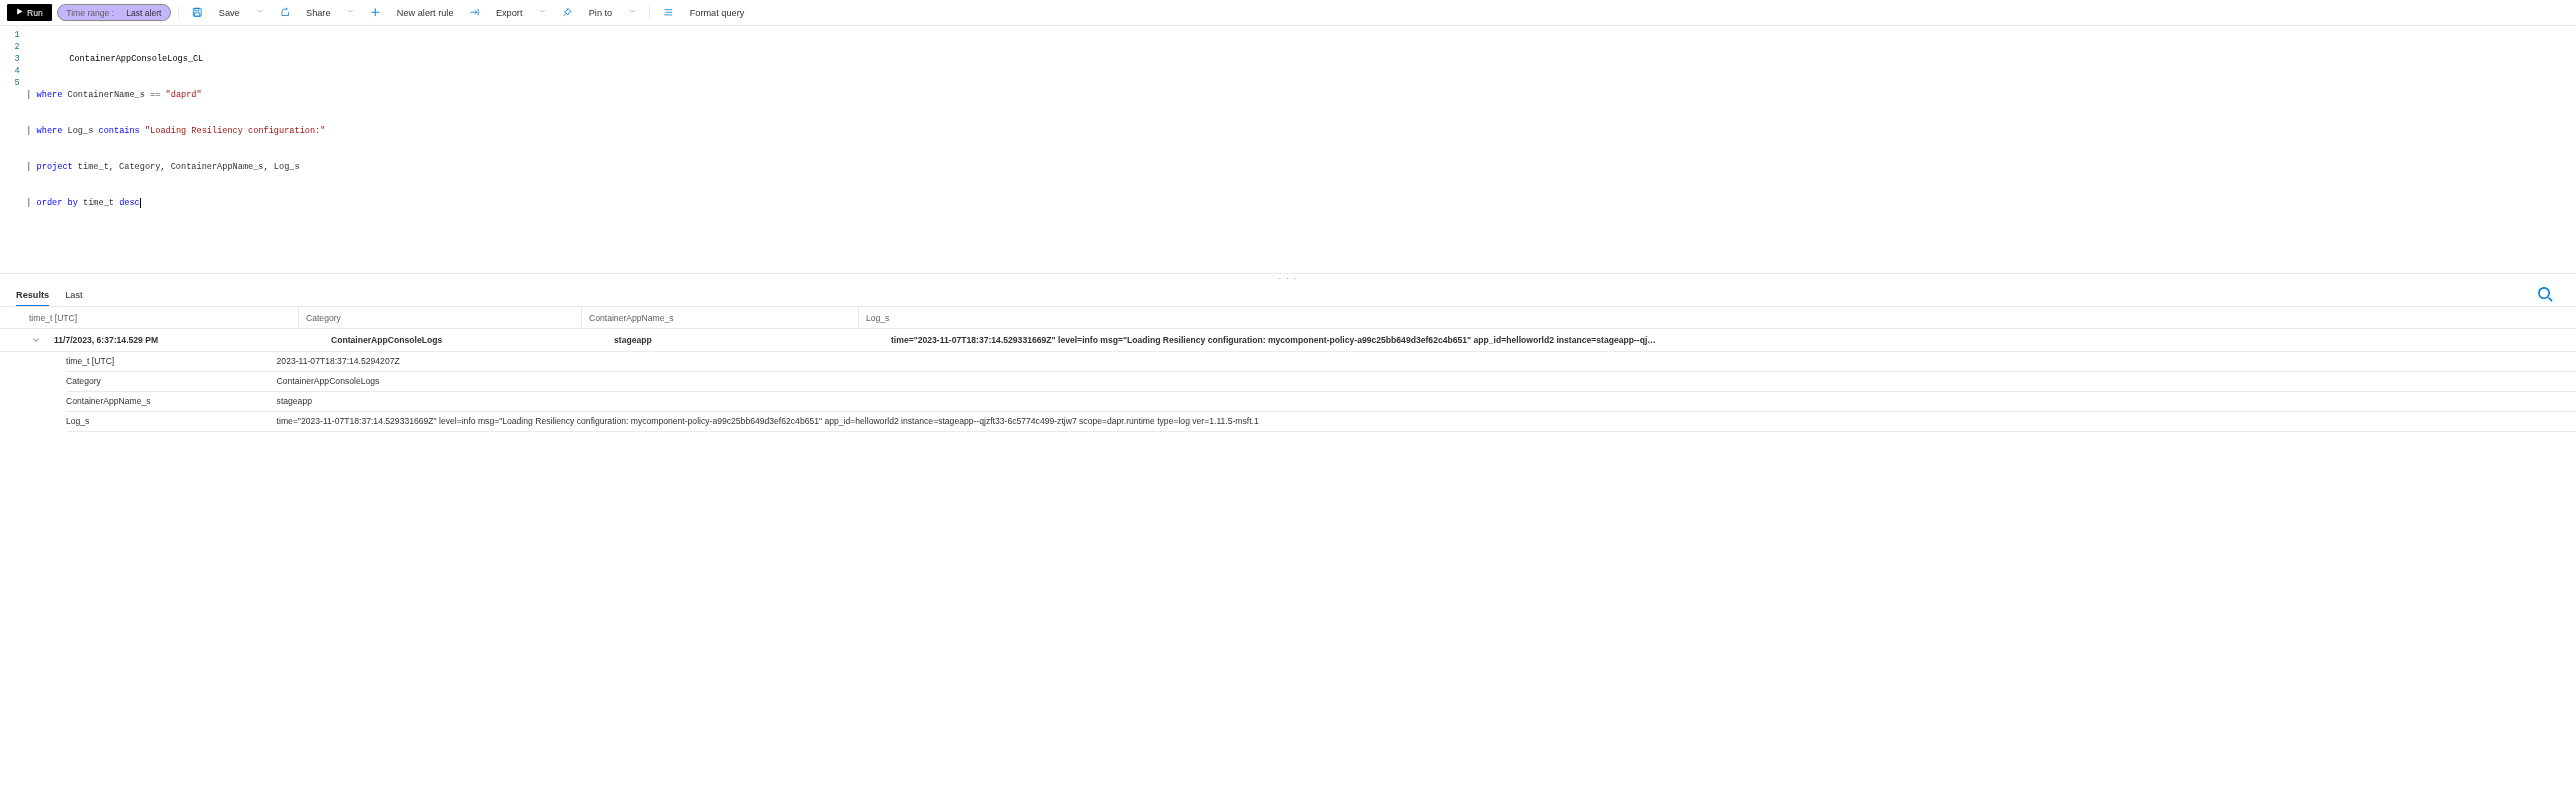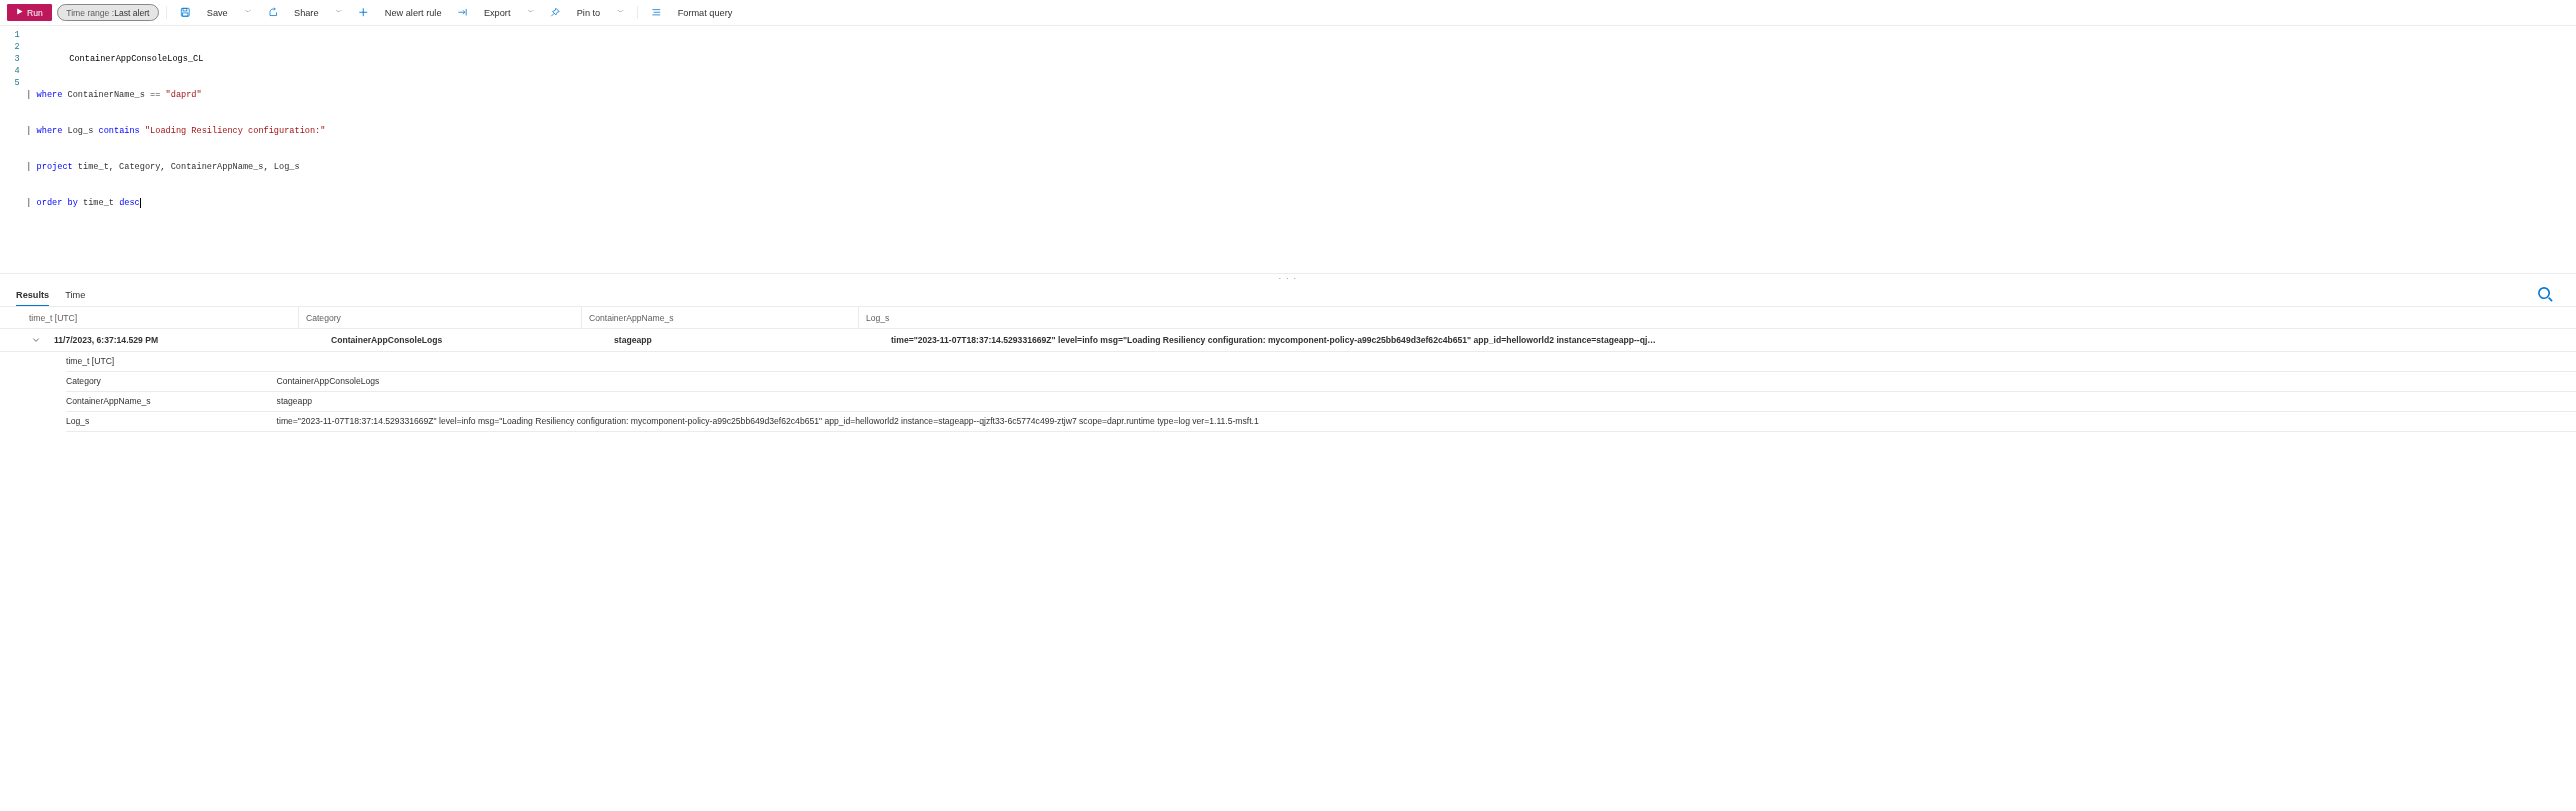--- a/index.html
+++ b/index.html
@@ -13,44 +13,44 @@
     
     .toolbar {
       display: flex;
       align-items: center;
       gap: 5.3px;
       padding: 4px 6.6px;
       border-bottom: 0.7px solid #edebe9;
       flex-wrap: wrap;
     }
     .btn-run {
-      background: #be185d;
+      background: #000000;
       color: #fff;
       border: none;
       padding: 3.3px 9.2px;
       border-radius: 1.3px;
       display: inline-flex;
       align-items: center;
       gap: 4px;
       font-size: 8.6px;
       cursor: pointer;
       justify-content: flex-end;
     }
     .btn-run svg { width: 7.2px; height: 7.2px; fill: #fff; }
     .pill {
       display: inline-flex;
       align-items: center;
-      gap: 0;
+      gap: 12px;
       border: 0.7px solid #8a8886;
       border-radius: 9.2px;
       padding: 2.6px 8px;
       color: #323130;
       font-size: 8.6px;
       cursor: pointer;
-      background: #e5e5e5;
+      background: #c4b5fd;
     }
     .pill .label-part { color: #605e5c; }
     .pill .value-part { color: #323130; font-weight: 400; }
     .tool-btn {
       display: inline-flex;
       align-items: center;
       gap: 16px;
       background: transparent;
       border: none;
       padding: 3.3px 5.3px;
@@ -291,21 +291,21 @@
       <div class="line"><span class="punc">| </span><span class="kw">project</span><span> time_t, Category, ContainerAppName_s, Log_s</span></div>
       <div class="line"><span class="punc">| </span><span class="kw">order by</span><span> time_t </span><span class="kw">desc</span><span class="cursor-caret"></span></div>
     </div>
   </div>
 </div>
 
 <div class="section-dots">· · ·</div>
 
 <div class="tabs">
   <div class="tab active">Results</div>
-  <div class="tab">Time</div>
+  <div class="tab">Last</div>
   <div class="tabs-right">
     <span class="search-icon-btn">
       <svg viewBox="0 0 16 16" fill="none" stroke="#0078d4" stroke-width="1.4">
           <circle cx="7" cy="7" r="4.5"></circle>
           <path d="M11 11 L14 14"></path>
         </svg>
     </span>
   </div>
 </div>
 
@@ -328,20 +328,21 @@
     <div class="cell">ContainerAppConsoleLogs</div>
     <div class="cell">stageapp</div>
     <div class="cell log-cell">
       <span>time="2023-11-07T18:37:14.529331669Z" level=info msg="</span><span class="underline-red">Loading Resiliency configuration: mycomponent-policy-a99c25bb649d3ef62c4b651"</span><span> app_id=helloworld2 instance=stageapp--qj…</span>
     </div>
   </div>
 
   <div class="details-block">
     <div class="detail-row">
       <div class="key">time_t [UTC]</div>
+      <div class="val">2023-11-07T18:37:14.5294207Z</div>
     </div>
     <div class="detail-row">
       <div class="key">Category</div>
       <div class="val">ContainerAppConsoleLogs</div>
     </div>
     <div class="detail-row">
       <div class="key">ContainerAppName_s</div>
       <div class="val">stageapp</div>
     </div>
     <div class="detail-row">

